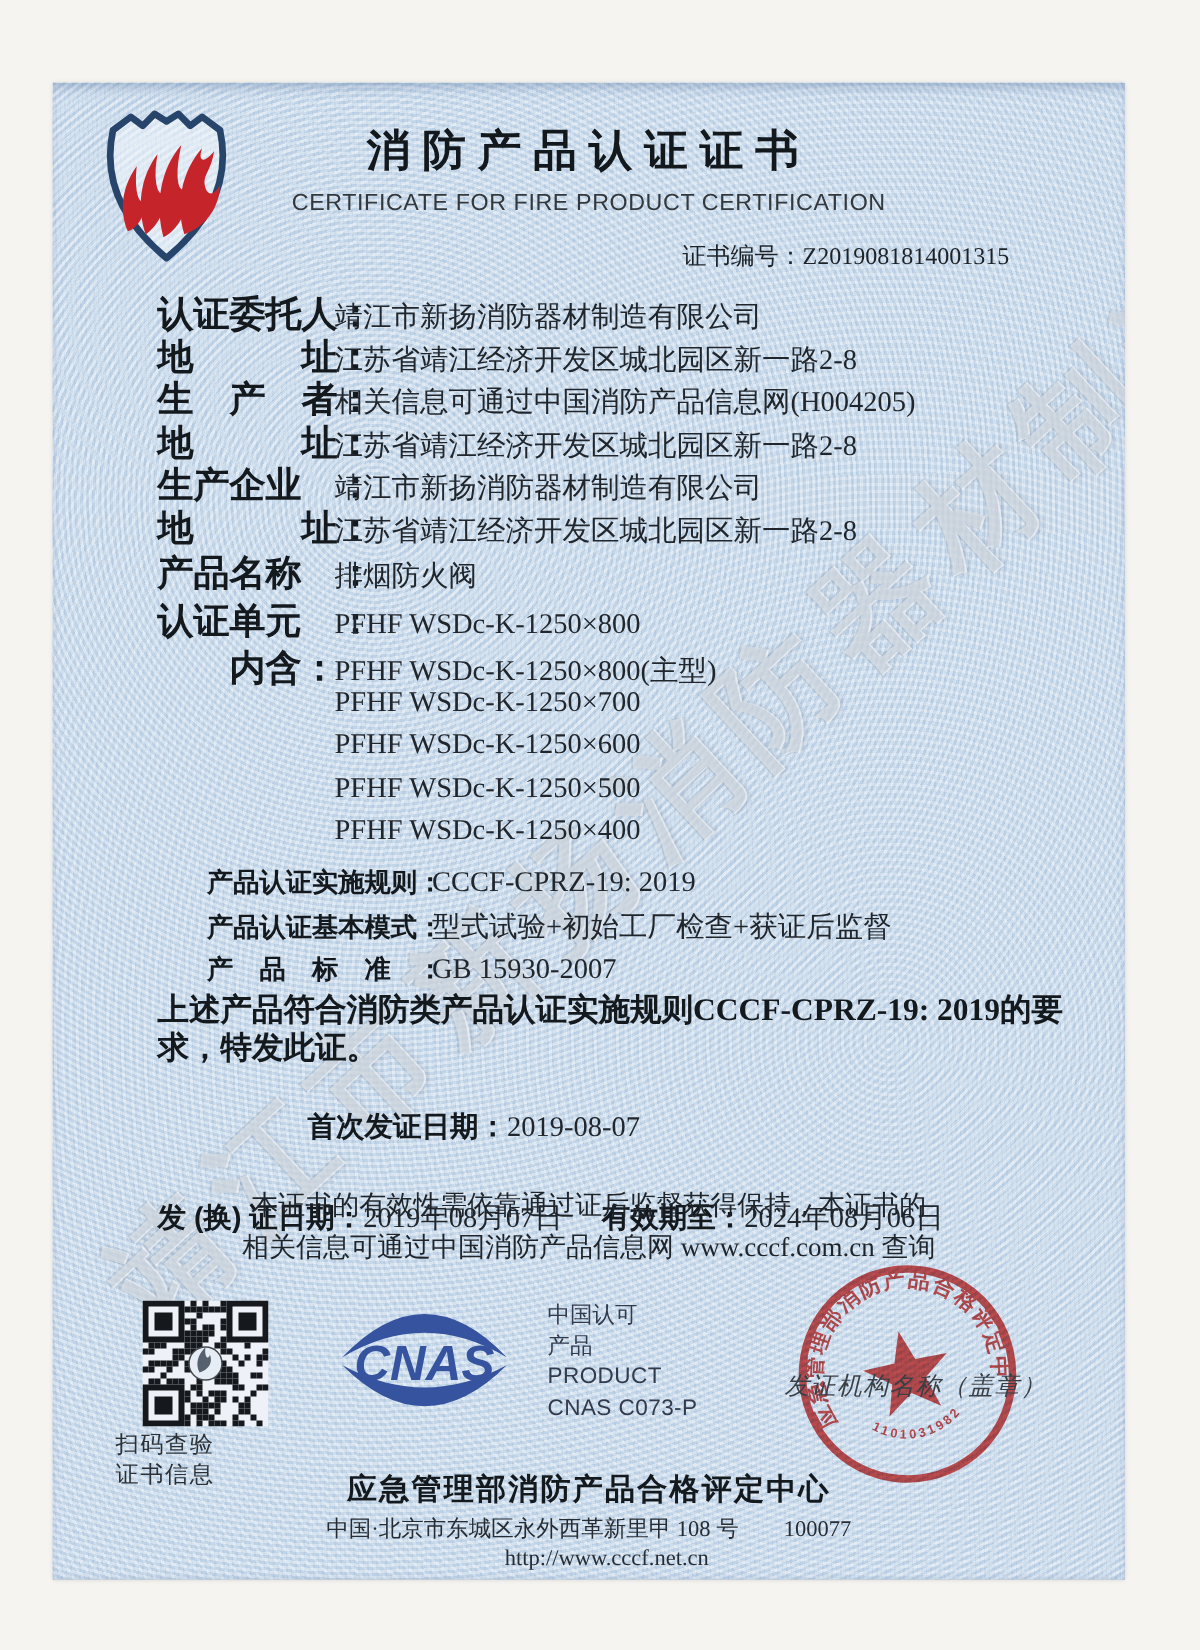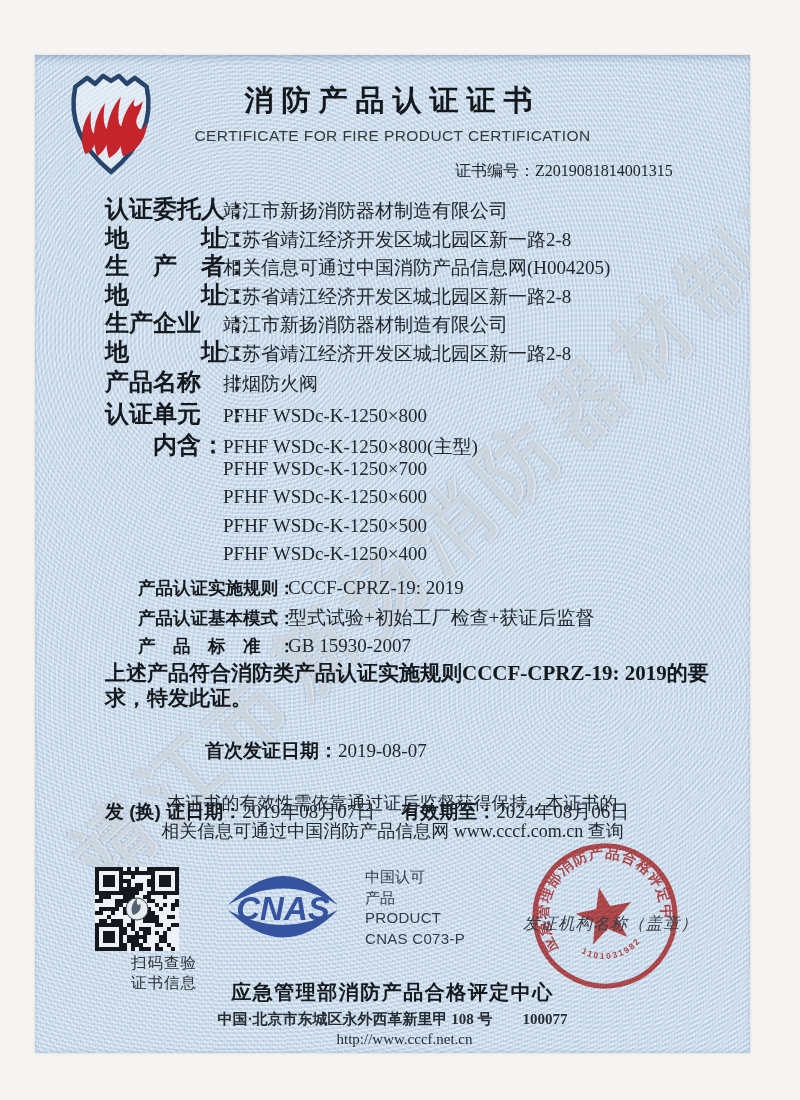--- a/index.html
+++ b/index.html
@@ -39,28 +39,28 @@
   .lbl{display:inline-block;width:118px;font-weight:700;font-size:24px;color:#14191e;white-space:nowrap;font-family:"Liberation Sans",sans-serif;flex:none;}
   .rules .lbl{width:150px;font-size:17.5px;margin-left:37px;}
   .val{font-size:19px;color:#20262c;white-space:nowrap;}
   .statement{left:70px;top:606px;width:622px;font-size:21px;font-weight:700;line-height:25px;color:#14191e;font-family:Liberation Serif, serif;}
   .dates1{left:170px;top:683px;font-size:19px;}
   .dates2{left:70px;top:744px;font-size:19px;}
   .dlbl{font-weight:700;font-family:"Liberation Sans",sans-serif;color:#14191e;}
   .gap{display:inline-block;width:26px;}
   .notice{left:0;right:0;text-align:center;font-size:18px;color:#1e242a;}
   .qr{left:60px;top:812px;width:84px;height:84px;}
-  .qrcap{left:42px;width:120px;text-align:right;font-size:15.5px;color:#2a3036;letter-spacing:1px;}
+  .qrcap{left:42px;width:120px;text-align:left;font-size:15.5px;color:#2a3036;letter-spacing:1px;}
   .cnas-svg{left:188px;top:808px;width:120px;height:86px;}
   .cnas-text{left:330px;top:812px;line-height:20.5px;font-size:15px;color:#323a4d;}
   .cnas-text .en{font-family:"Liberation Sans",sans-serif;letter-spacing:.3px;}
   .seal-hint{left:488px;top:858px;font-size:16.5px;letter-spacing:1px;color:#3a3f45;font-style:italic;z-index:2;}
   .seal{left:495px;top:786px;width:150px;height:150px;z-index:1;mix-blend-mode:multiply;}
   .org{left:0;right:0;top:924px;text-align:center;font-size:20px;font-weight:700;letter-spacing:1.5px;color:#14191e;font-family:"Liberation Sans",sans-serif;}
-  .address{left:0;right:0;top:955px;text-align:center;font-size:15px;color:#262c33;font-weight:bold;}
+  .address{left:0;right:0;top:955px;text-align:center;font-size:15px;color:#262c33;}
   .website{left:0;right:0;top:976px;text-align:center;font-size:15px;color:#262c33;padding-left:24px;}
 </style>
 </head>
 <body>
 
 <div class="paper">
 
   <div class="watermark">靖江市新扬消防器材制造有限公司</div>
 
   <svg class="abs" style="left:16px;top:12px;" width="120" height="114" viewBox="0 0 120 115">

